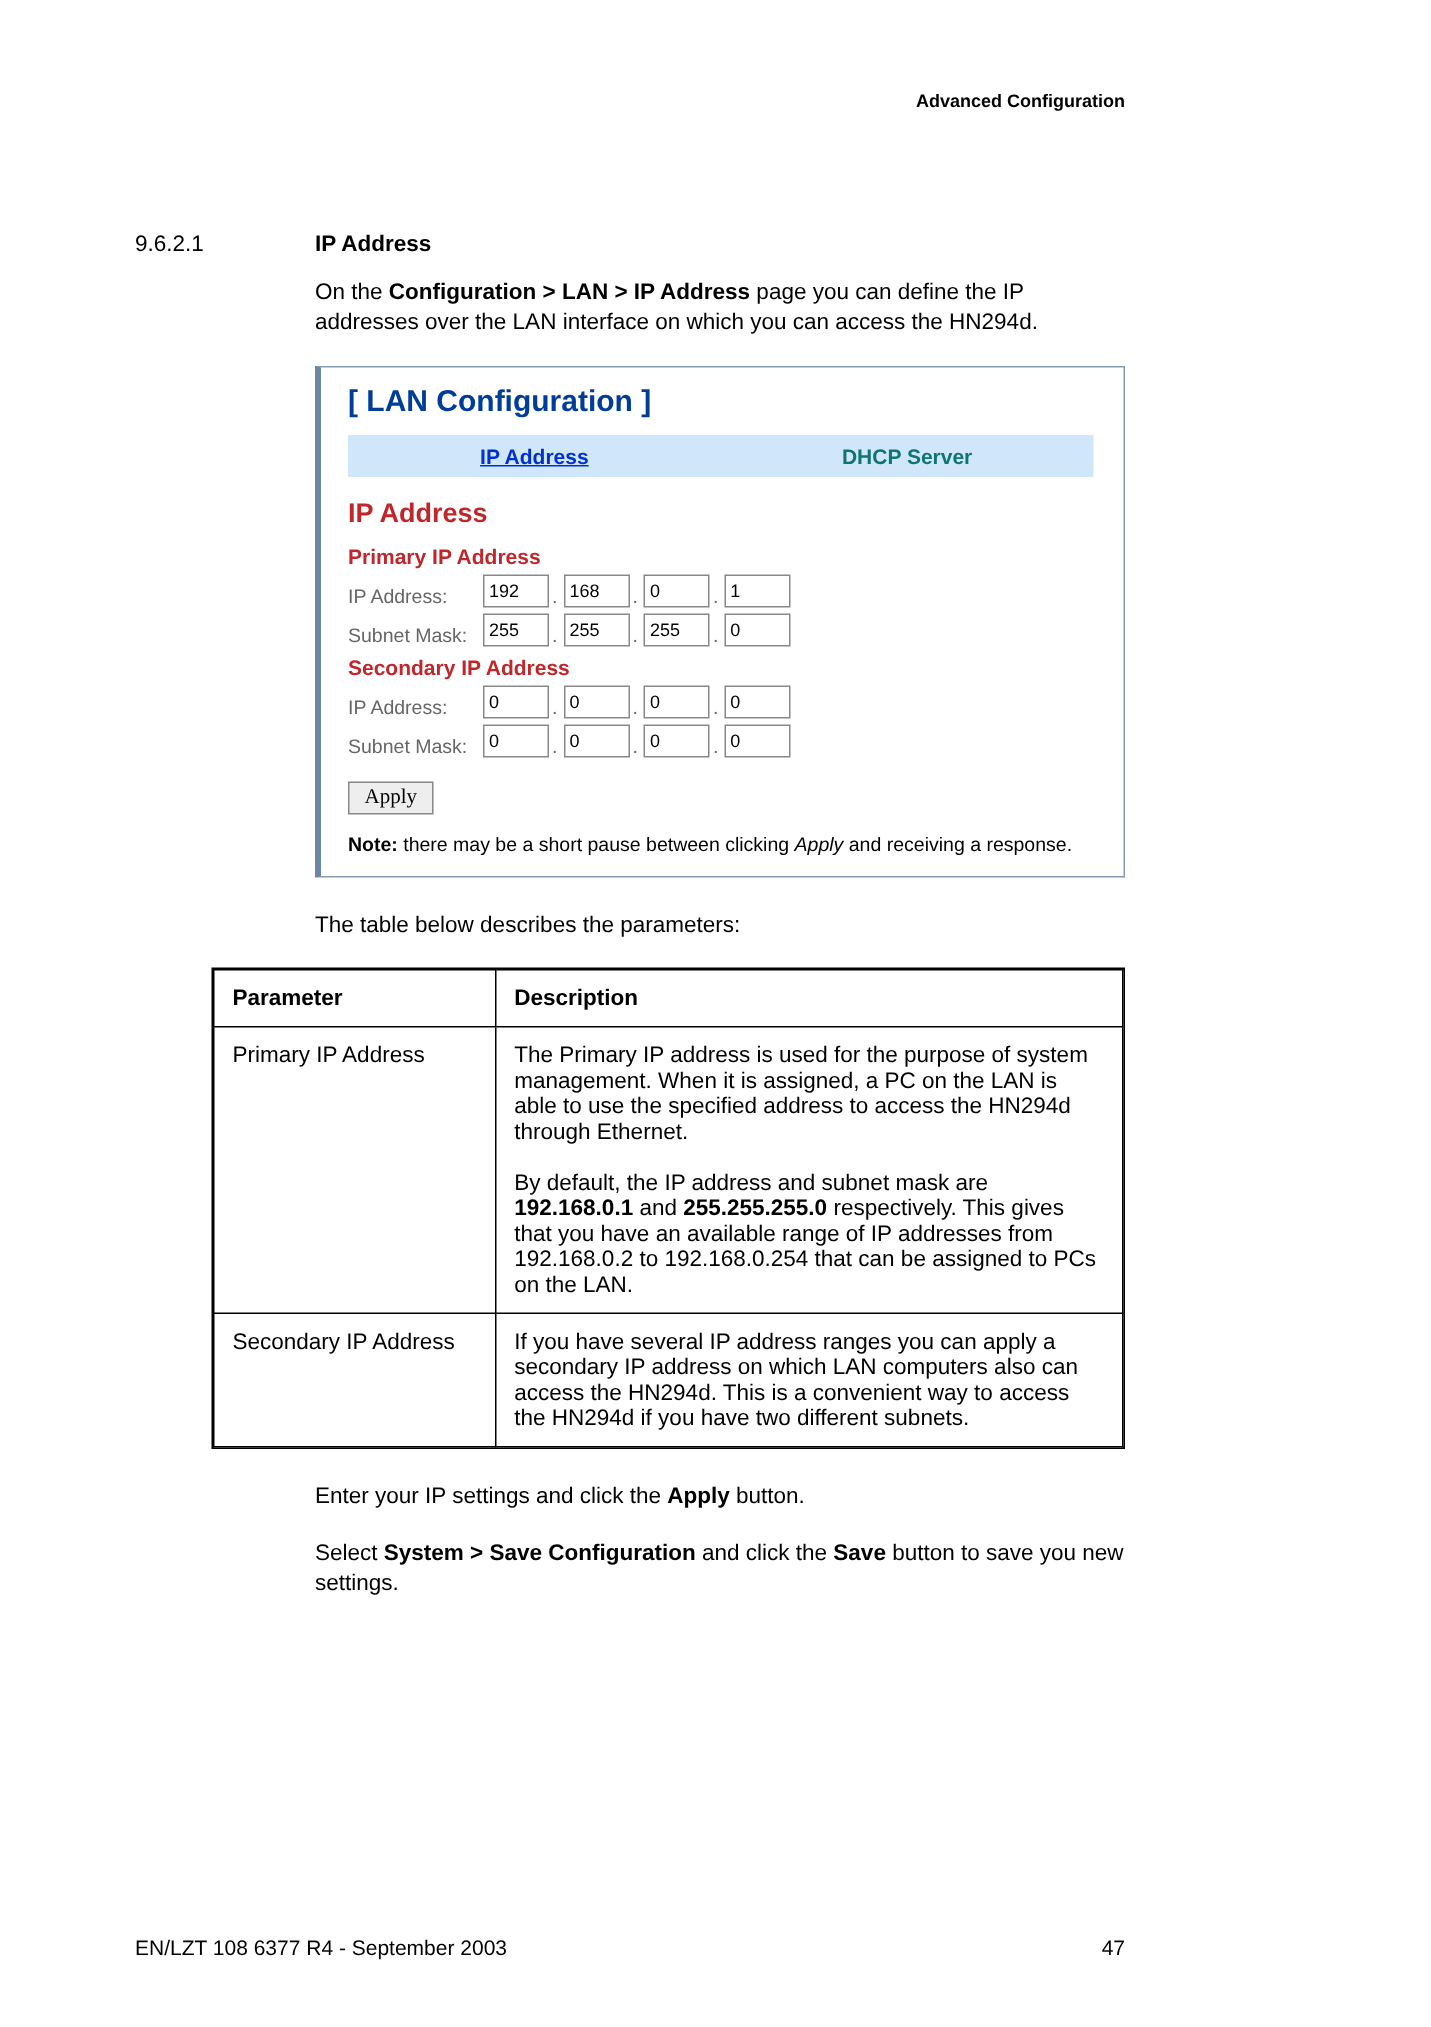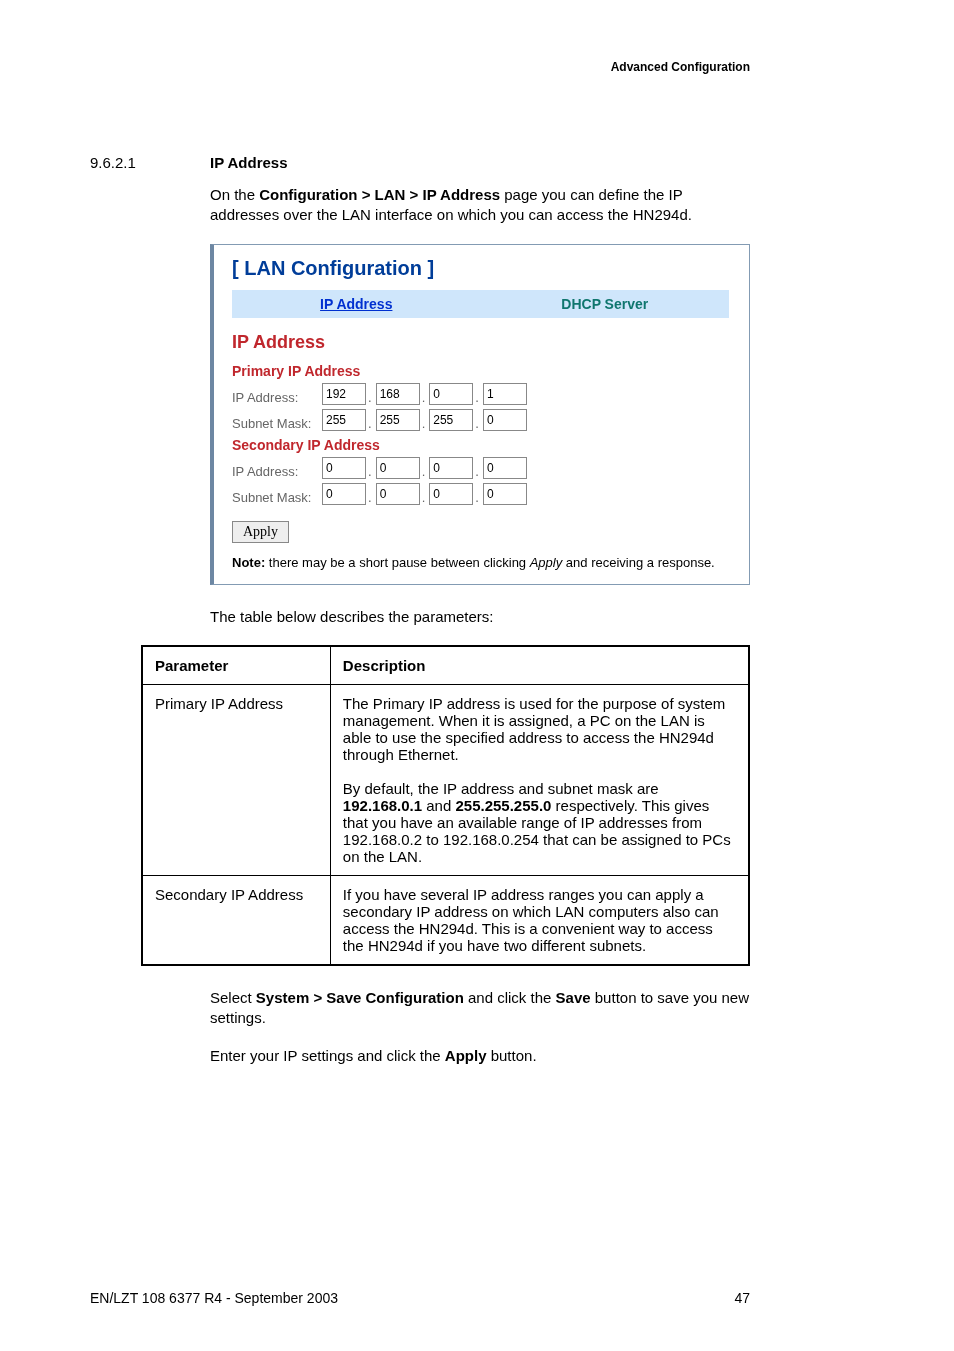--- a/index.html
+++ b/index.html
@@ -125,25 +125,25 @@
       </tr>
       <tr>
         <td>Secondary IP Address</td>
         <td>If you have several IP address ranges you can apply a secondary IP address on which LAN computers also can access the HN294d. This is a convenient way to access the HN294d if you have two different subnets.</td>
       </tr>
     </tbody>
       </table>
   </div>
 
   <div class="body-text">
-    <span>Select </span><b>System &gt; Save Configuration</b><span> and click the </span><b>Save</b><span> button to save you new settings.</span>
+    <span>Enter your IP settings and click the </span><b>Apply</b><span> button.</span>
   </div>
 
   <div class="body-text">
-    <span>Enter your IP settings and click the </span><b>Apply</b><span> button.</span>
+    <span>Select </span><b>System &gt; Save Configuration</b><span> and click the </span><b>Save</b><span> button to save you new settings.</span>
   </div>
 
   <div class="footer">
     <span>EN/LZT 108 6377 R4 - September 2003</span>
     <span>47</span>
   </div>
 
 </div>
 
 </body></html>

